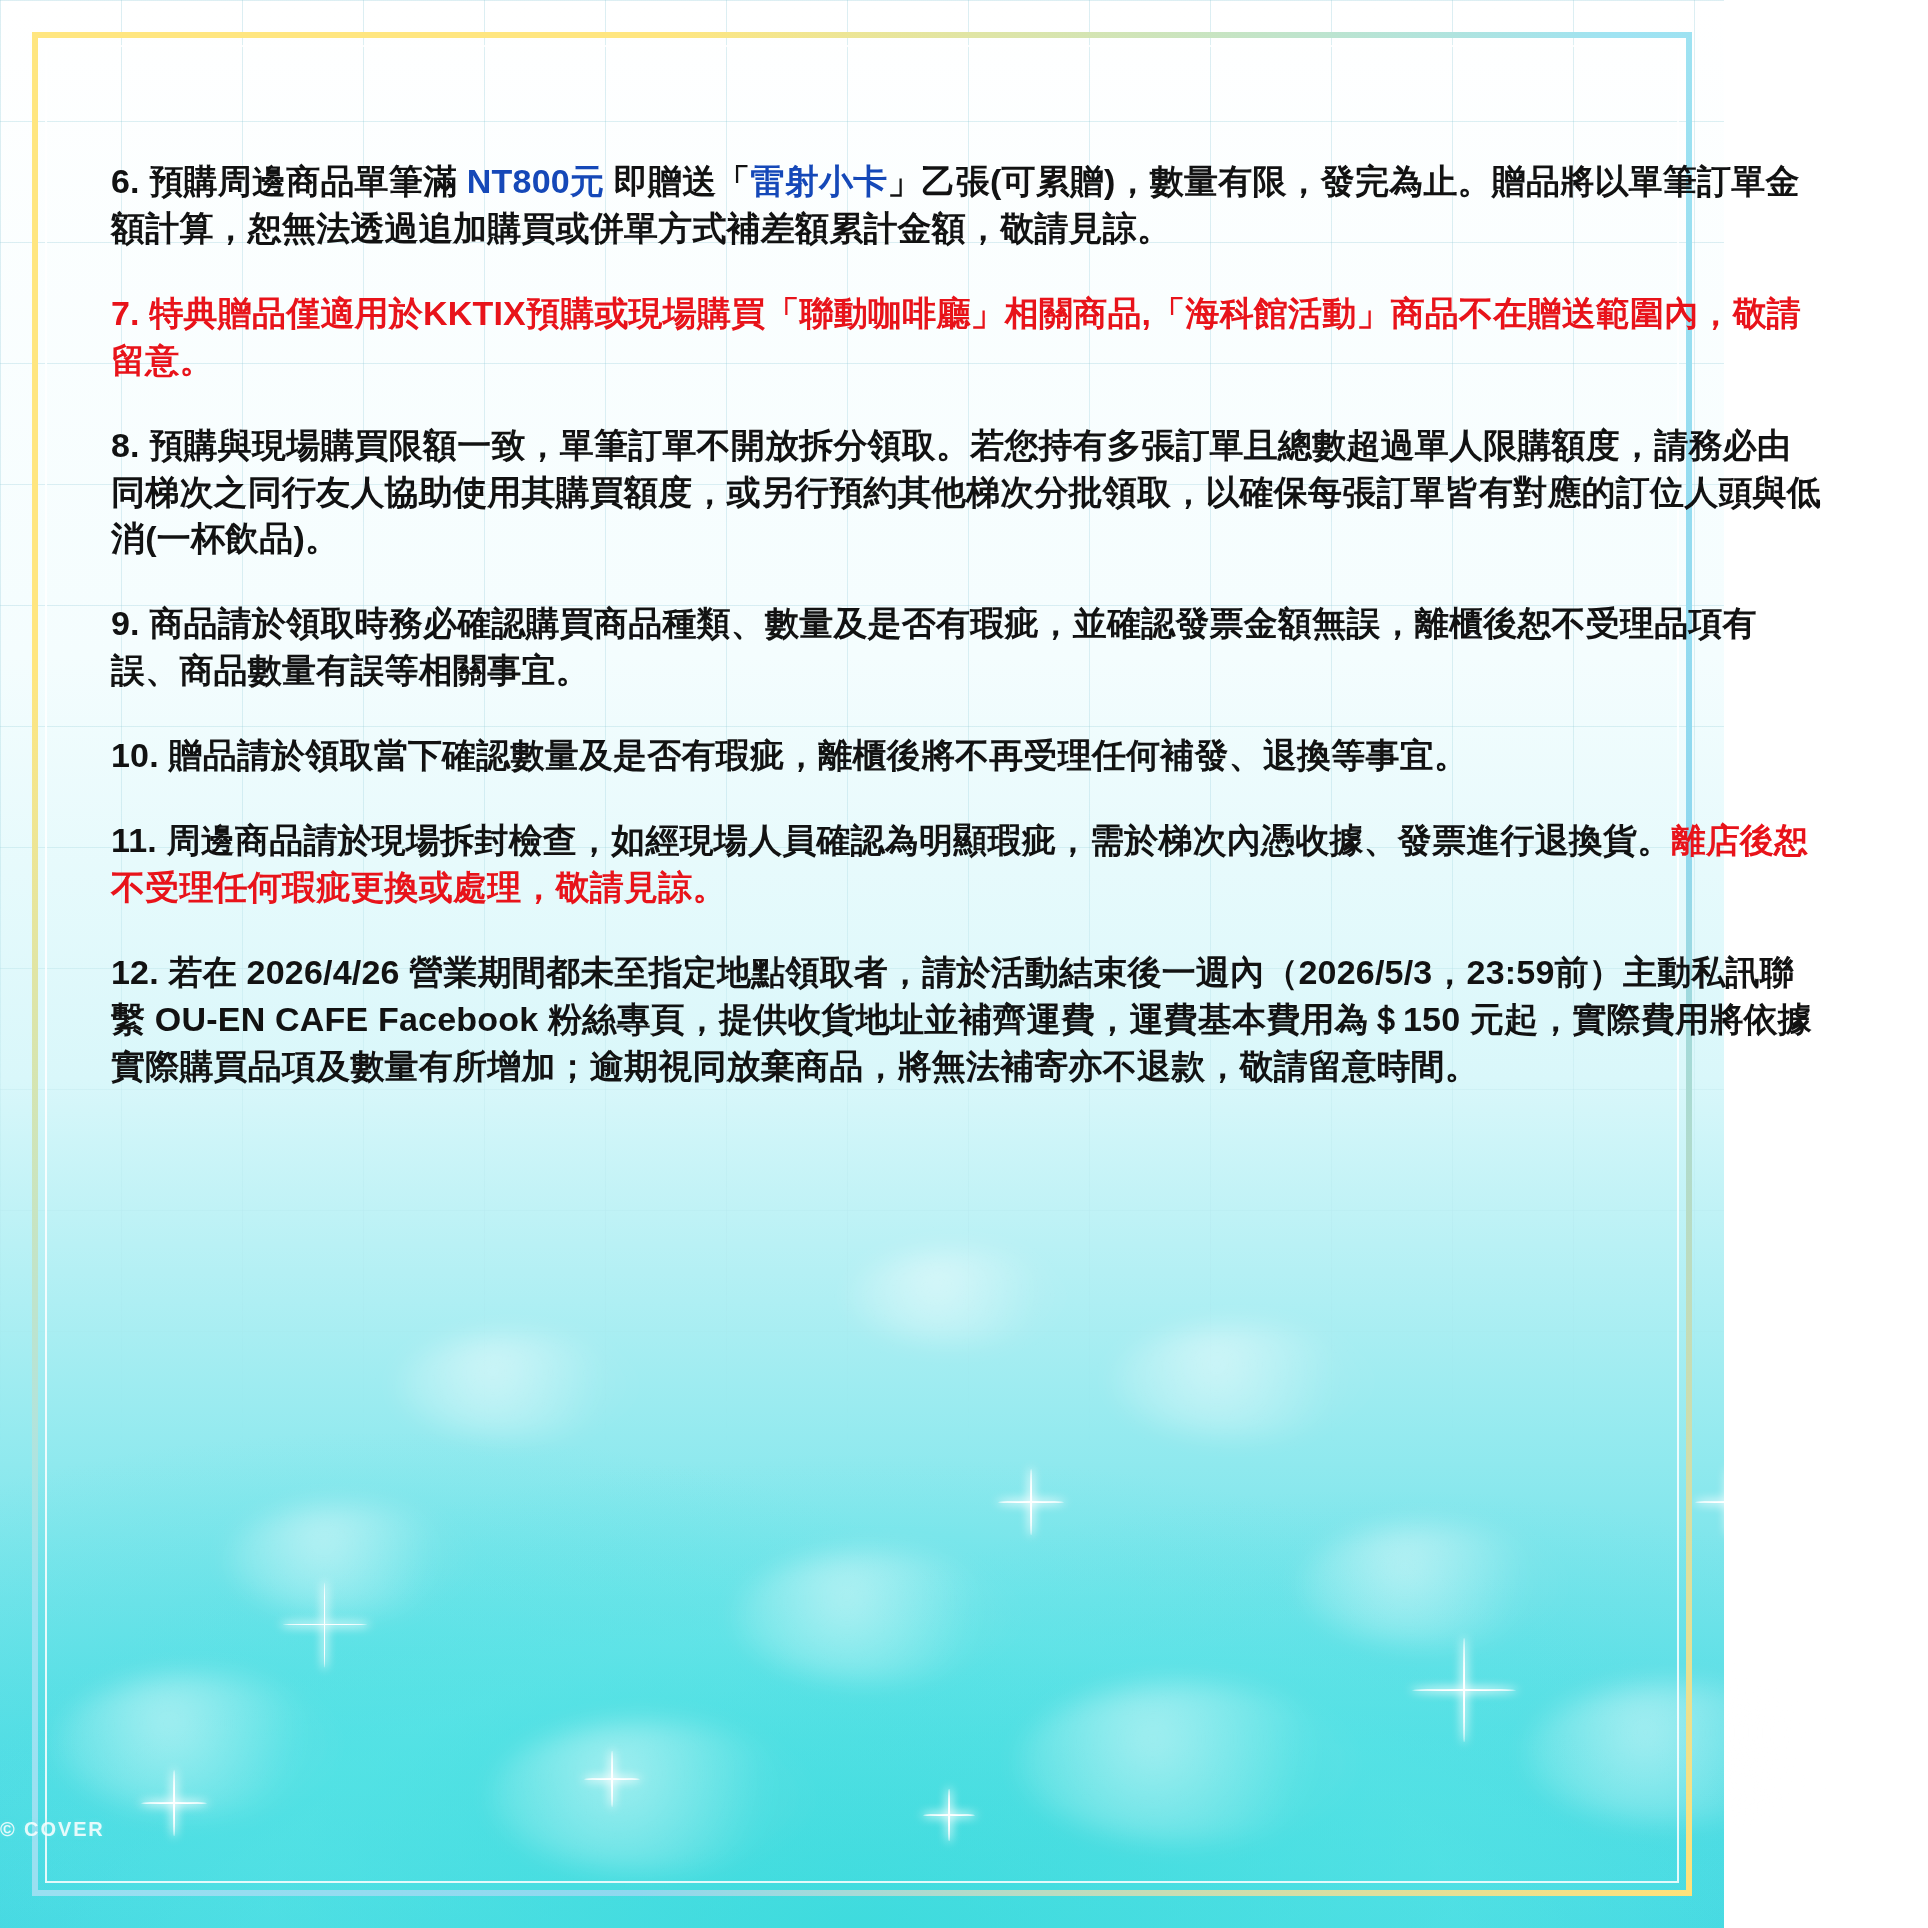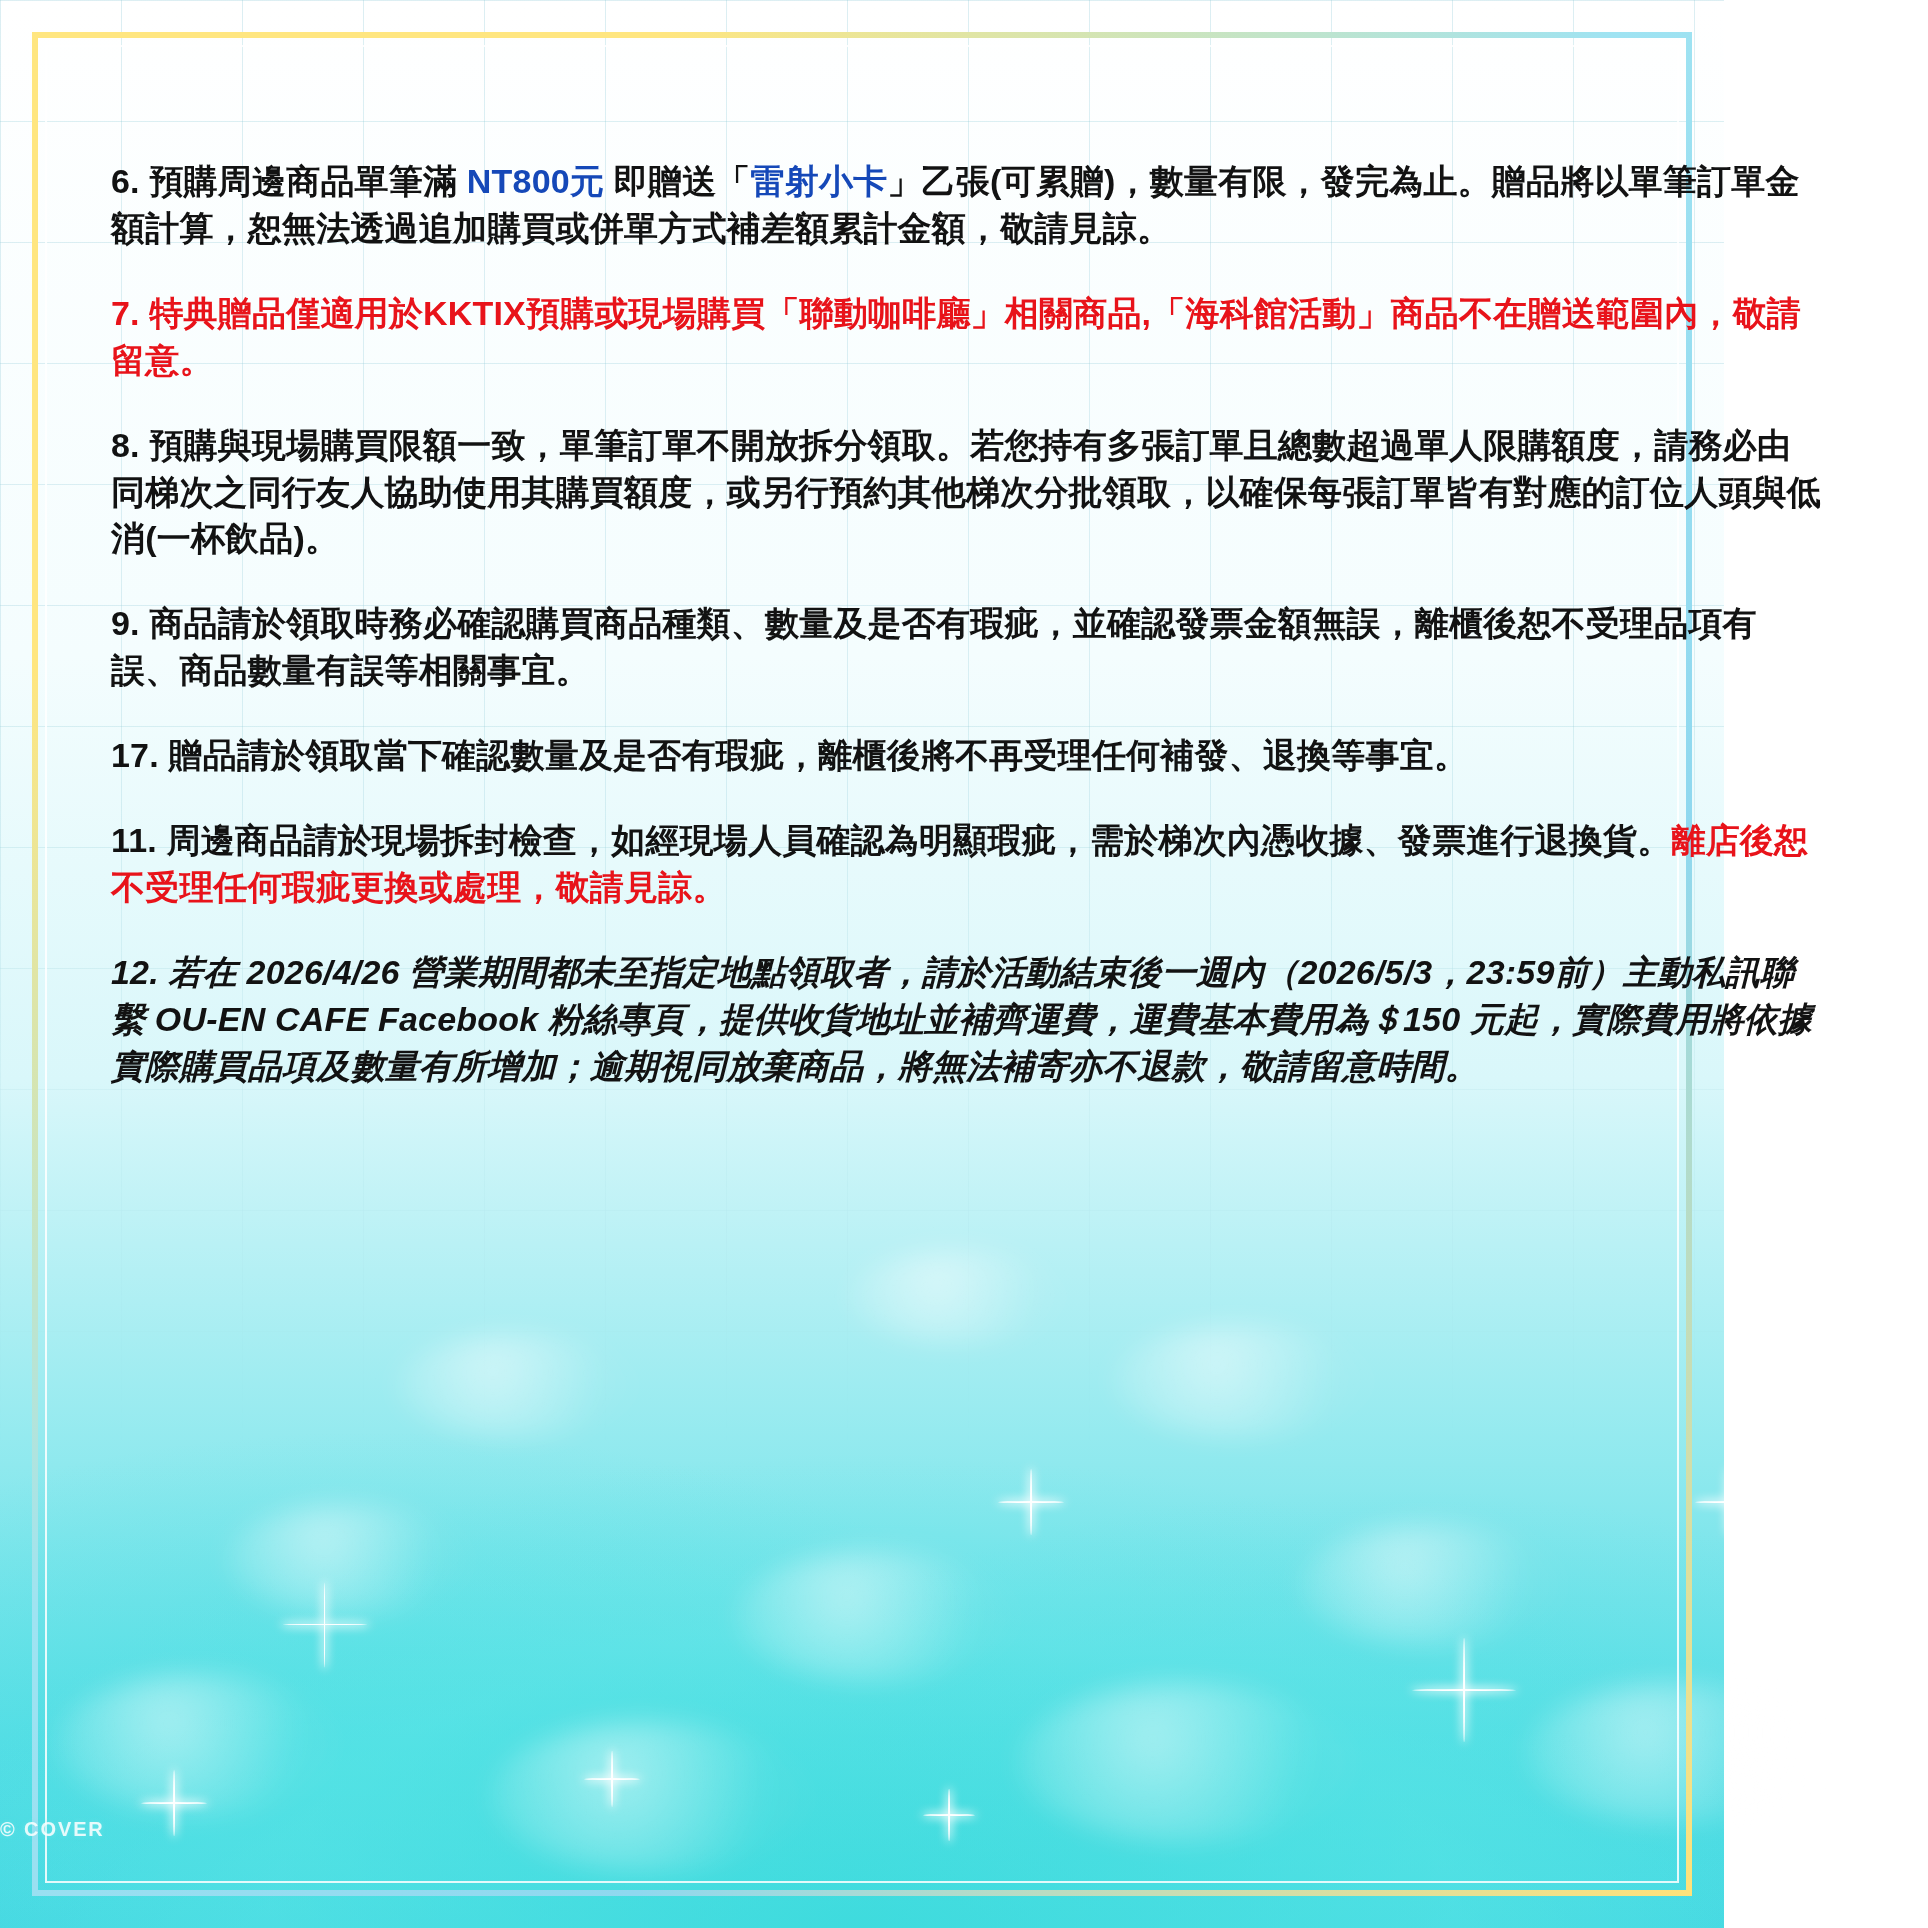--- a/index.html
+++ b/index.html
@@ -98,21 +98,21 @@
 
   .item {
     margin-bottom: 38px;
     font-size: 34px;
     line-height: 1.38;
     font-weight: 700;
     color: #121212;
     letter-spacing: 0.2px;
     text-align: left;
   }
-  .item:last-child { margin-bottom: 0; font-style: italic; }
+  .item:last-child { margin-bottom: 0; }
 
   .item.red {
     color: #e8131a;
   }
 
   .blue { color: #1548b8; }
   .red-text { color: #e8131a; }
 
   #watermark {
     position: absolute;
@@ -168,21 +168,21 @@
 
     <p class="item">
       <span>8. 預購與現場購買限額一致，單筆訂單不開放拆分領取。若您持有多張訂單且總數超過單人限購額度，請務必由同梯次之同行友人協助使用其購買額度，或另行預約其他梯次分批領取，以確保每張訂單皆有對應的訂位人頭與低消(一杯飲品)。</span>
     </p>
 
     <p class="item">
       <span>9. 商品請於領取時務必確認購買商品種類、數量及是否有瑕疵，並確認發票金額無誤，離櫃後恕不受理品項有誤、商品數量有誤等相關事宜。</span>
     </p>
 
     <p class="item">
-      <span>17. 贈品請於領取當下確認數量及是否有瑕疵，離櫃後將不再受理任何補發、退換等事宜。</span>
+      <span>10. 贈品請於領取當下確認數量及是否有瑕疵，離櫃後將不再受理任何補發、退換等事宜。</span>
     </p>
 
     <p class="item">
       <span>11. 周邊商品請於現場拆封檢查，如經現場人員確認為明顯瑕疵，需於梯次內憑收據、發票進行退換貨。</span><span class="red-text">離店後恕不受理任何瑕疵更換或處理，敬請見諒。</span>
     </p>
 
     <p class="item">
       <span>12. 若在 2026/4/26 營業期間都未至指定地點領取者，請於活動結束後一週內（2026/5/3，23:59前）主動私訊聯繫 OU-EN CAFE Facebook 粉絲專頁，提供收貨地址並補齊運費，運費基本費用為＄150 元起，實際費用將依據實際購買品項及數量有所增加；逾期視同放棄商品，將無法補寄亦不退款，敬請留意時間。</span>
     </p>
 

